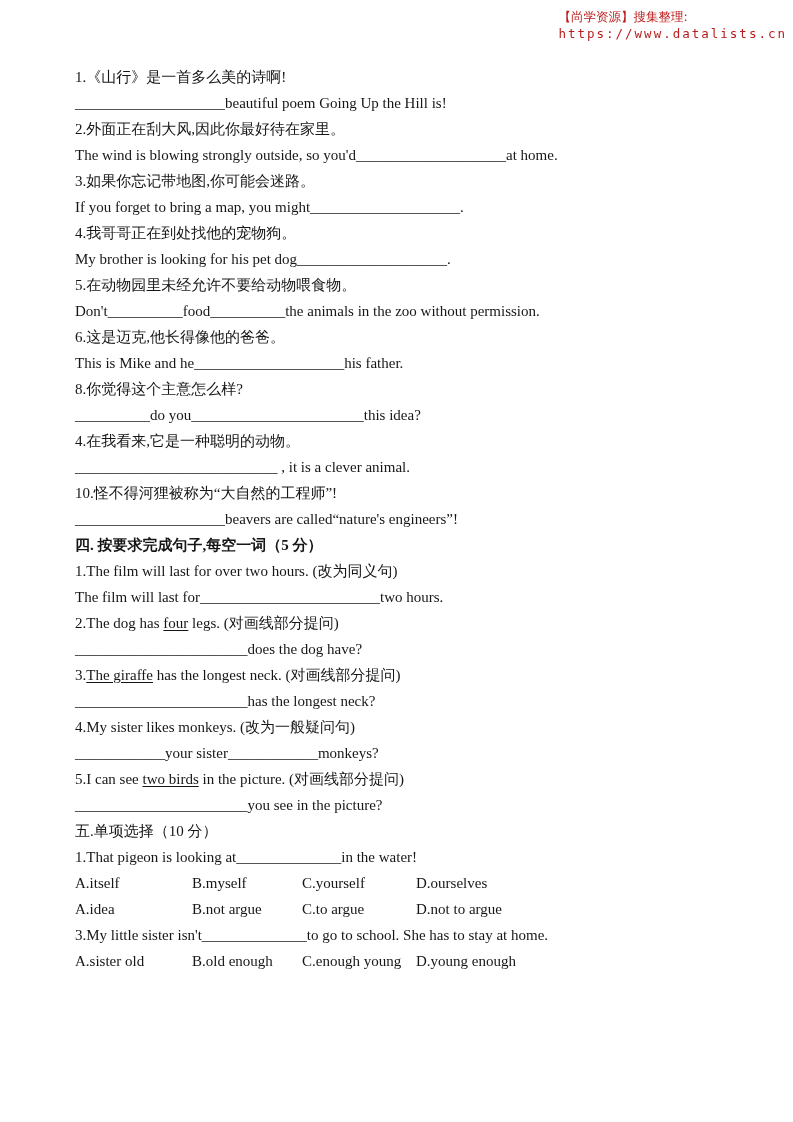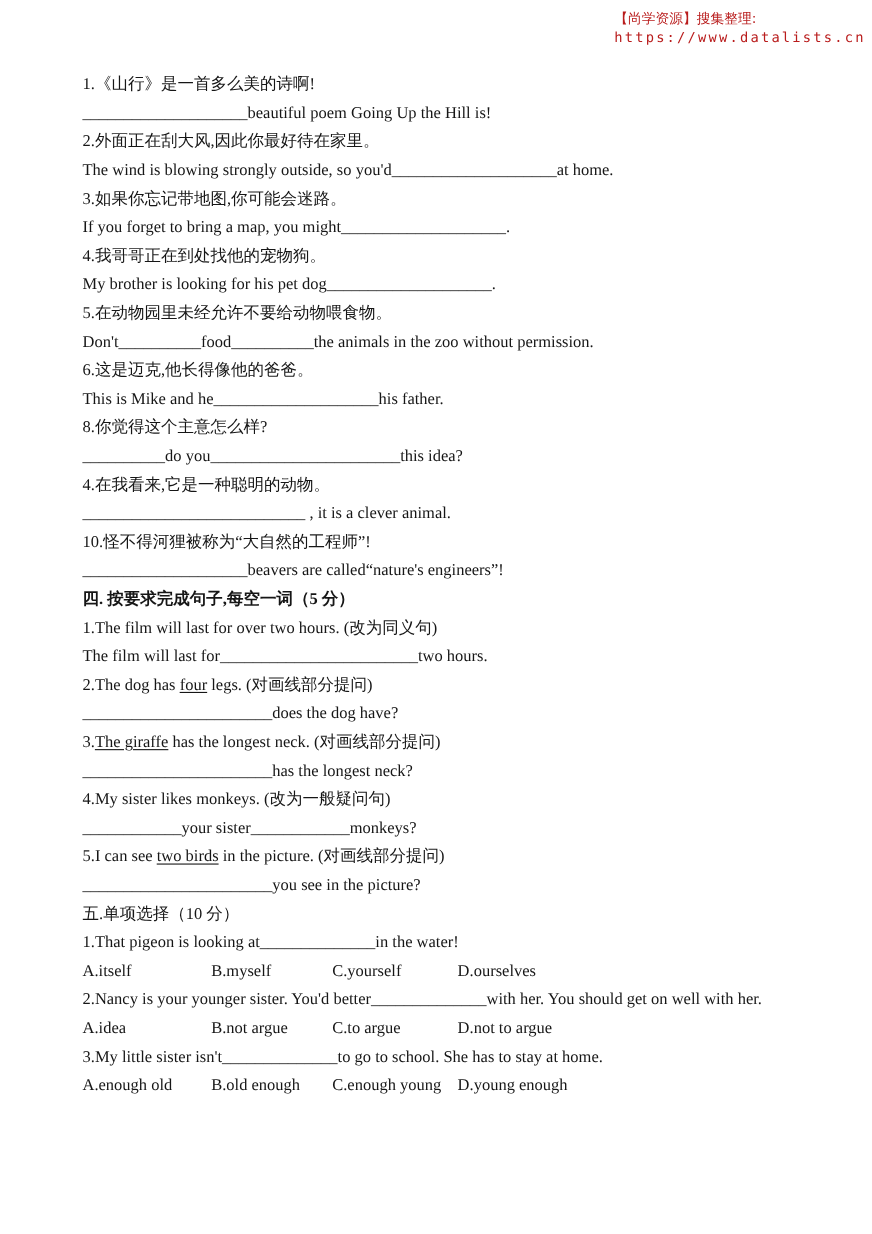--- a/index.html
+++ b/index.html
@@ -83,17 +83,16 @@
     <div class="line">_______________________does the dog have?</div>
     <div class="line"><span>3.</span><span class="u">The giraffe</span><span> has the longest neck. (对画线部分提问)</span></div>
     <div class="line">_______________________has the longest neck?</div>
     <div class="line">4.My sister likes monkeys. (改为一般疑问句)</div>
     <div class="line">____________your sister____________monkeys?</div>
     <div class="line"><span>5.I can see </span><span class="u">two birds</span><span> in the picture. (对画线部分提问)</span></div>
     <div class="line">_______________________you see in the picture?</div>
     <div class="line">五.单项选择（10 分）</div>
     <div class="line">1.That pigeon is looking at______________in the water!</div>
     <div class="line"><span class="opt opt-0">A.itself</span><span class="opt opt-1">B.myself</span><span class="opt opt-2">C.yourself</span><span class="opt opt-3">D.ourselves</span></div>
-    <div class="line">2.Nancy is your younger sister. You'd better______________with her. You should get on well with her.</div>
     <div class="line"><span class="opt opt-0">A.idea</span><span class="opt opt-1">B.not argue</span><span class="opt opt-2">C.to argue</span><span class="opt opt-3">D.not to argue</span></div>
     <div class="line">3.My little sister isn't______________to go to school. She has to stay at home.</div>
-    <div class="line"><span class="opt opt-0">A.enough old</span><span class="opt opt-1">B.old enough</span><span class="opt opt-2">C.enough young</span><span class="opt opt-3">D.young enough</span></div>
+    <div class="line"><span class="opt opt-0">A.sister old</span><span class="opt opt-1">B.old enough</span><span class="opt opt-2">C.enough young</span><span class="opt opt-3">D.young enough</span></div>
   </div>
 
 </body></html>

